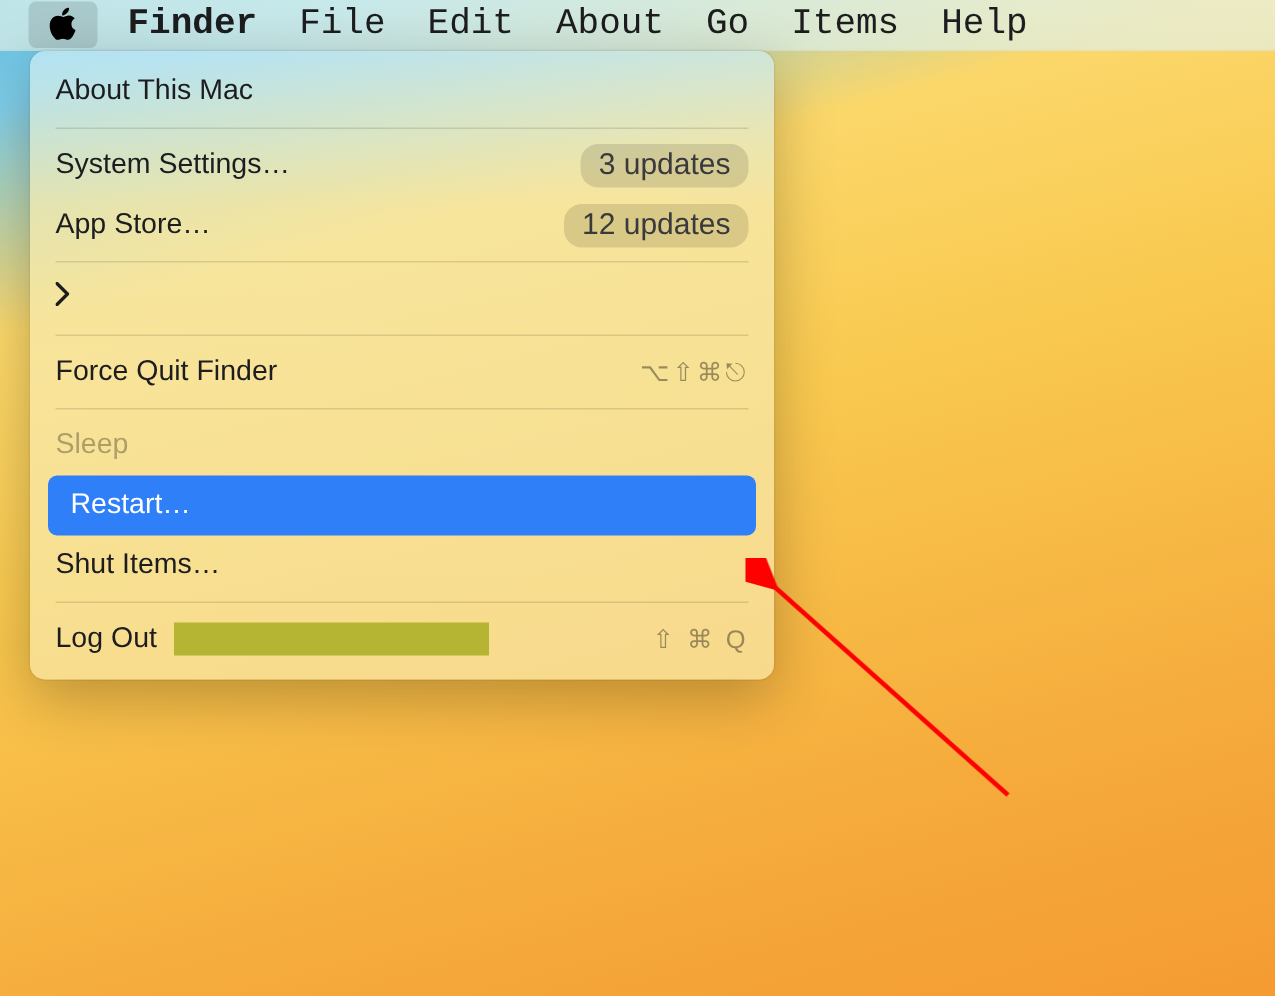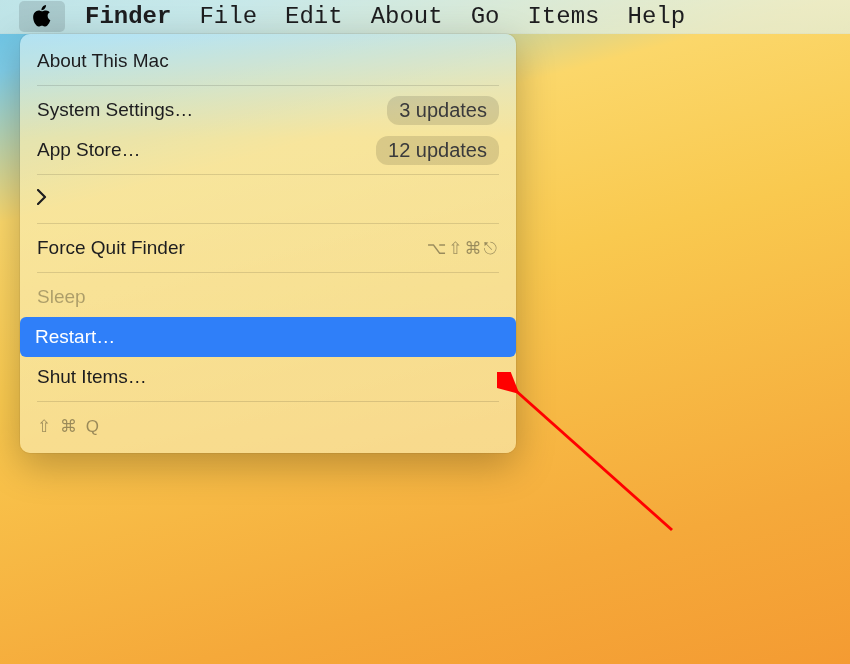--- a/index.html
+++ b/index.html
@@ -59,21 +59,21 @@
       height: 40px;
       font-size: 19px;
       color: #1d1d1f;
       padding: 0 17px;
       cursor: default;
     }
     .menu-item.disabled { color: rgba(0,0,0,0.3); }
     .menu-item.highlight {
       background: #2f7ff9;
       color: #fff;
-      margin: 0 0;
+      margin: 0 12px;
       padding: 0 15px;
       border-radius: 6px;
     }
     .sep {
       height: 1px;
       background: rgba(0,0,0,0.12);
       margin: 4px 17px;
     }
     .badge {
       background: rgba(0,0,0,0.12);
@@ -152,20 +152,24 @@
     <span>Sleep</span>
   </div>
   <div class="menu-item highlight">
     <span>Restart…</span>
   </div>
   <div class="menu-item">
     <span>Shut Items…</span>
   </div>
   <div class="sep"></div>
   <div class="menu-item">
+    <span>
+      <span>Log Out</span>
+      <span class="redact"></span>
+    </span>
     <span class="shortcut">⇧ ⌘ Q</span>
   </div>
 </div>
 
 <svg class="arrow" width="200" height="180">
   <defs>
     <marker id="ah" markerWidth="14" markerHeight="12" refX="2" refY="6" orient="auto">
       <path d="M12 0 L0 6 L12 12 Z" fill="#ff0000"></path>
     </marker>
   </defs>

